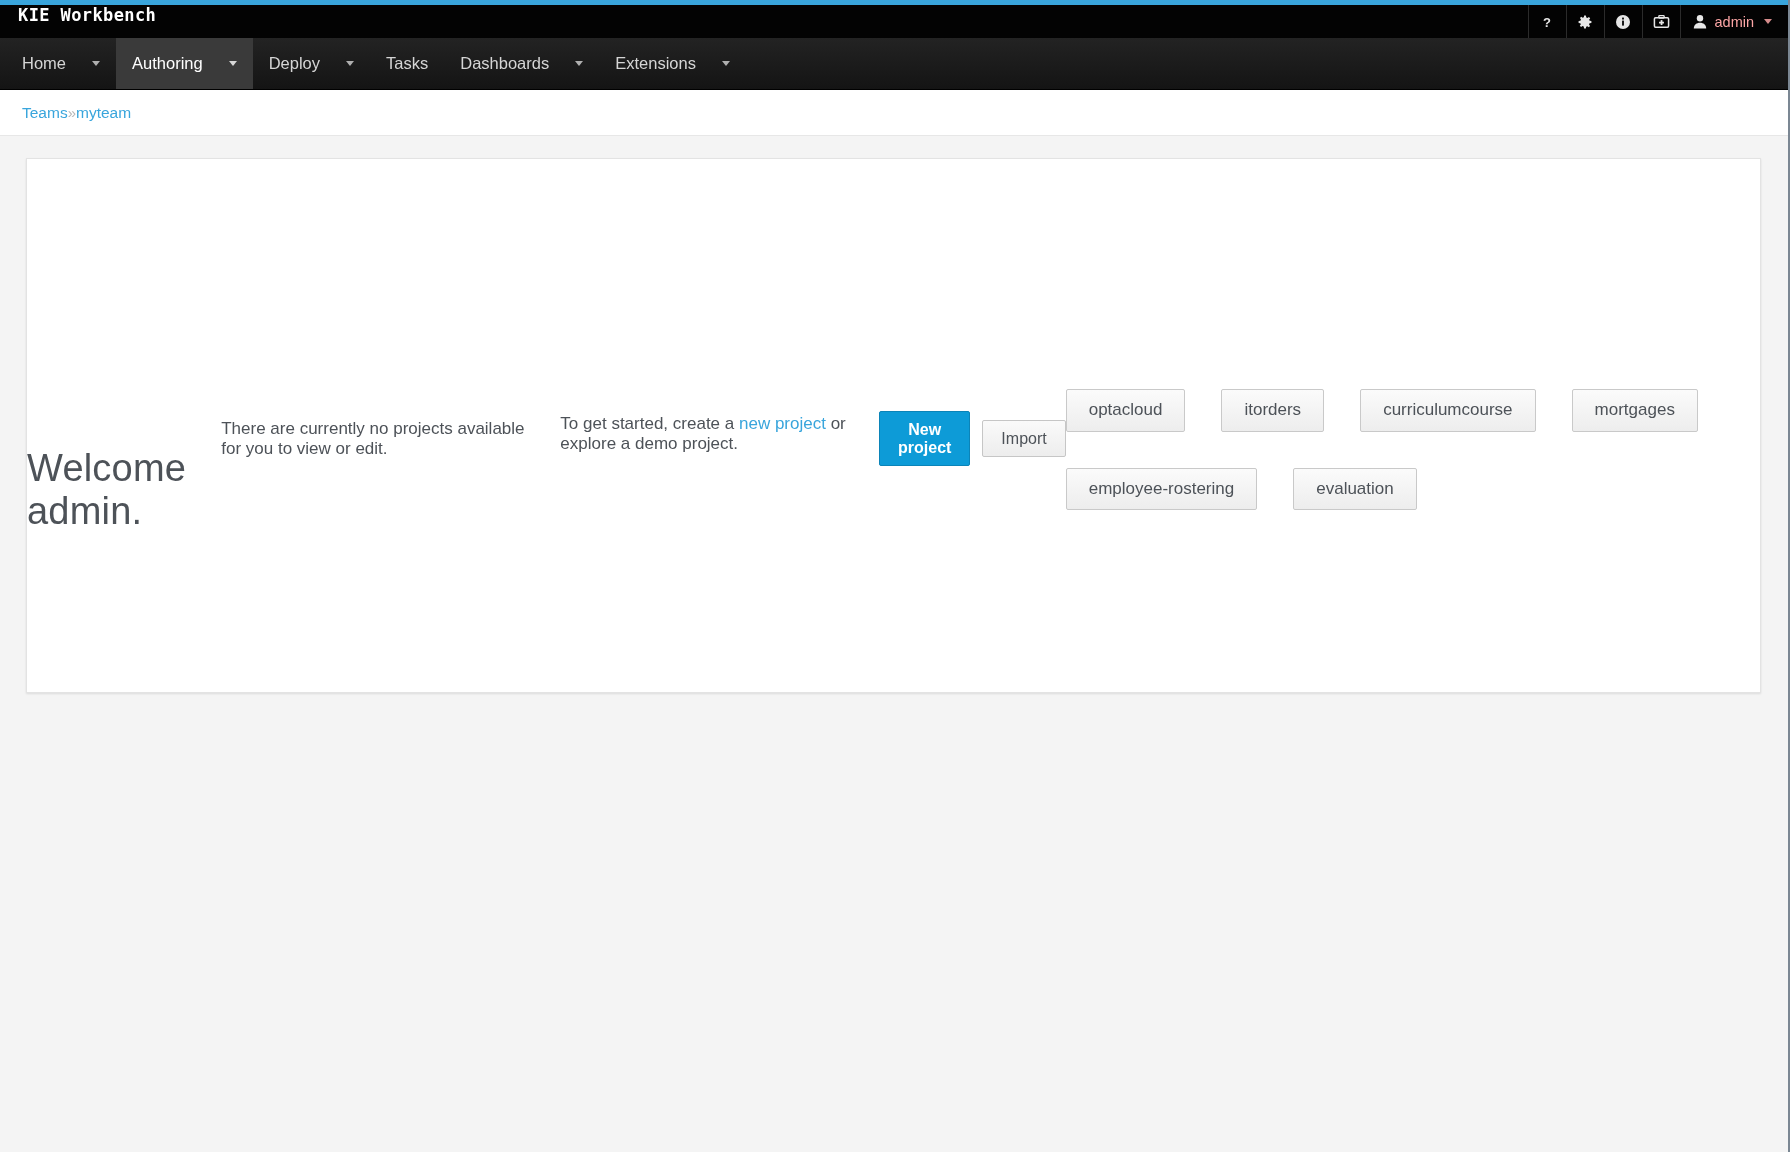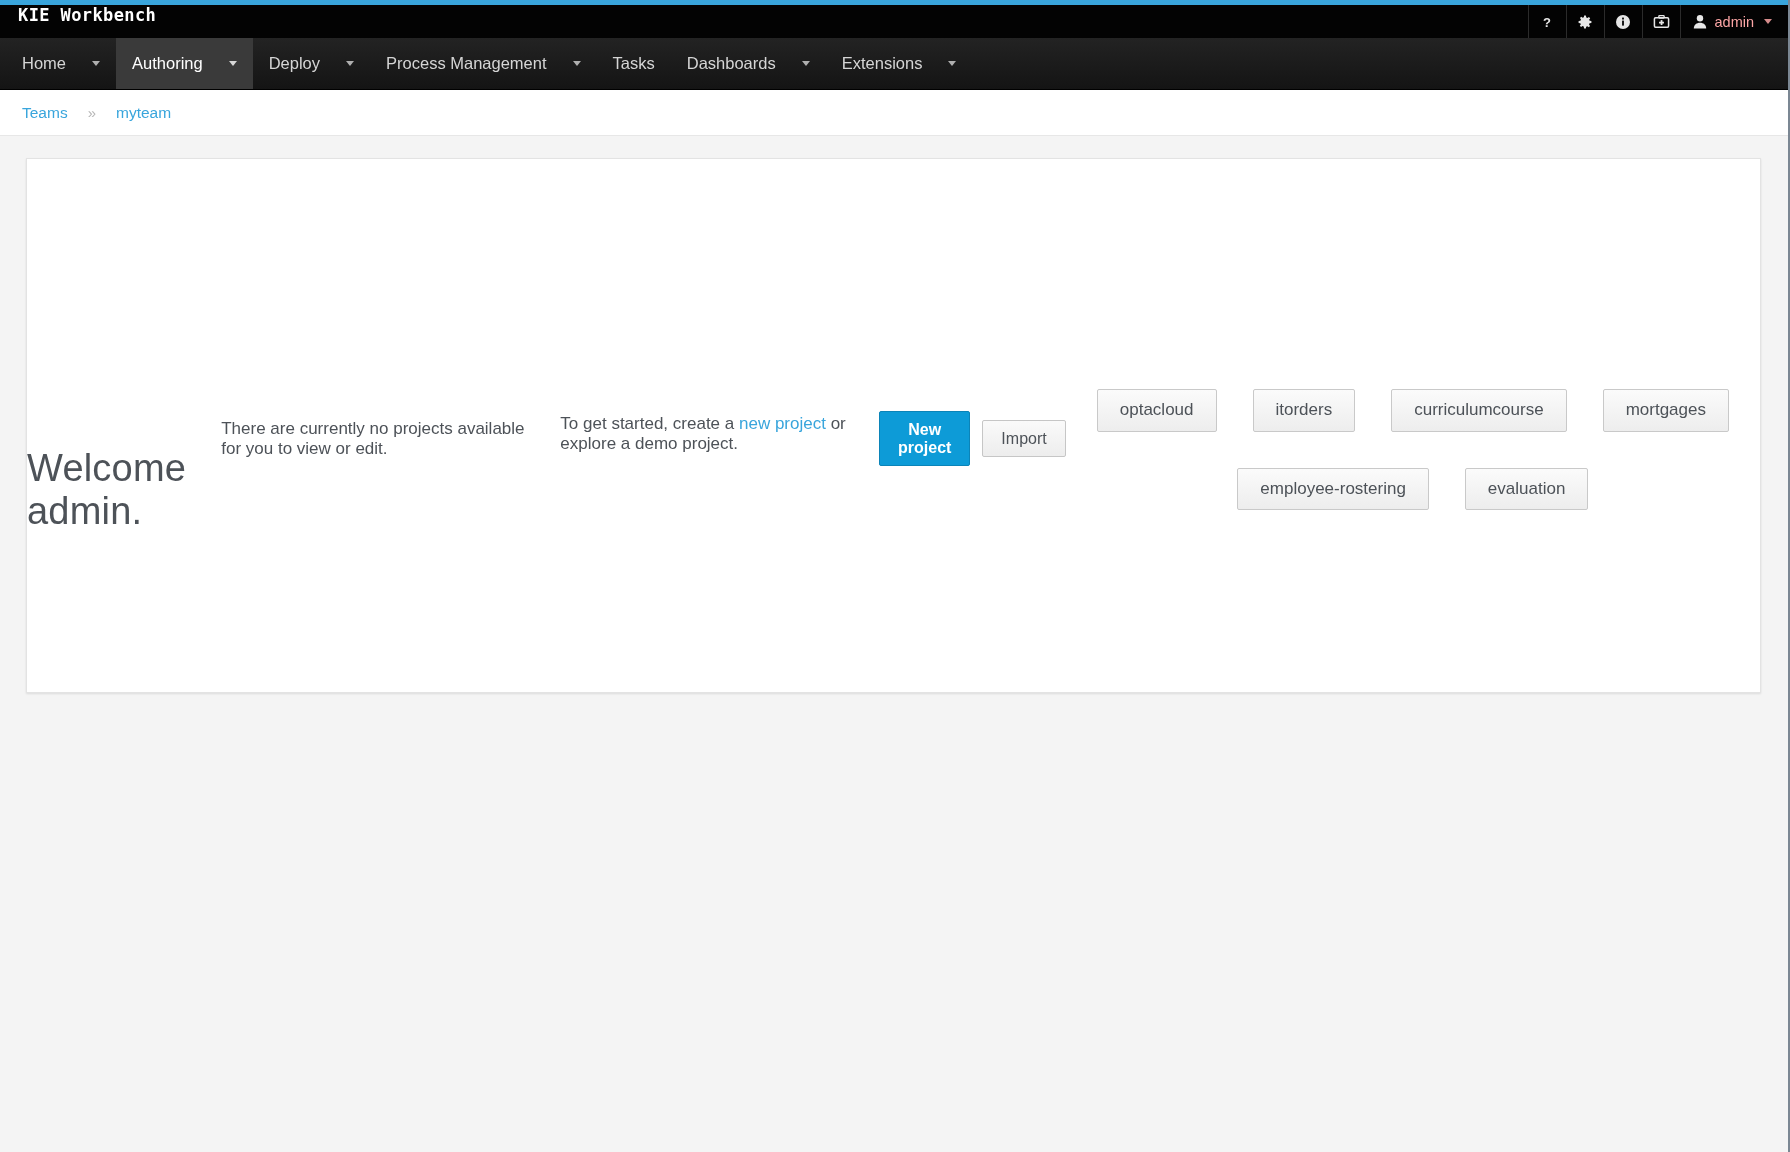--- a/index.html
+++ b/index.html
@@ -107,21 +107,21 @@
   }
   .nav-item .caret-down { opacity: .8; }
 
   
   .breadcrumb-bar {
     height: 46px;
     background: #ffffff;
     display: flex;
     align-items: center;
     padding-left: 22px;
-    gap: 20px;
+    gap: 0;
     font-size: 15.5px;
     border-bottom: 1px solid #e7e7e7;
   }
   .bc-link {
     color: #39a5dc;
     text-decoration: none;
     cursor: pointer;
   }
   .bc-sep {
     color: #b7b7b7;
@@ -193,21 +193,20 @@
     border: 1px solid #c6c6c6;
     color: #4d5258;
   }
 
   .demo-row {
     margin-top: 48px;
     display: flex;
     gap: 36px;
     align-items: center;
     flex-wrap: wrap;
-    justify-content: center;
   }
   .btn-demo {
     background: linear-gradient(180deg,#fbfbfb 0%,#ededed 100%);
     border: 1px solid #c9c9c9;
     border-radius: 2px;
     color: #4d5258;
     font-size: 17px;
     padding: 11px 22px;
     cursor: pointer;
     font-family: "Liberation Sans", sans-serif;
@@ -282,24 +281,20 @@
     <div class="nav-item active">
       <span>Authoring</span>
       <span class="caret-down"></span>
     </div>
 
     <div class="nav-item">
       <span>Deploy</span>
       <span class="caret-down"></span>
     </div>
 
-    <div class="nav-item">
-      <span>Process Management</span>
-      <span class="caret-down"></span>
-    </div>
 
     <div class="nav-item">
       <span>Tasks</span>
     </div>
 
     <div class="nav-item">
       <span>Dashboards</span>
       <span class="caret-down"></span>
     </div>
 

